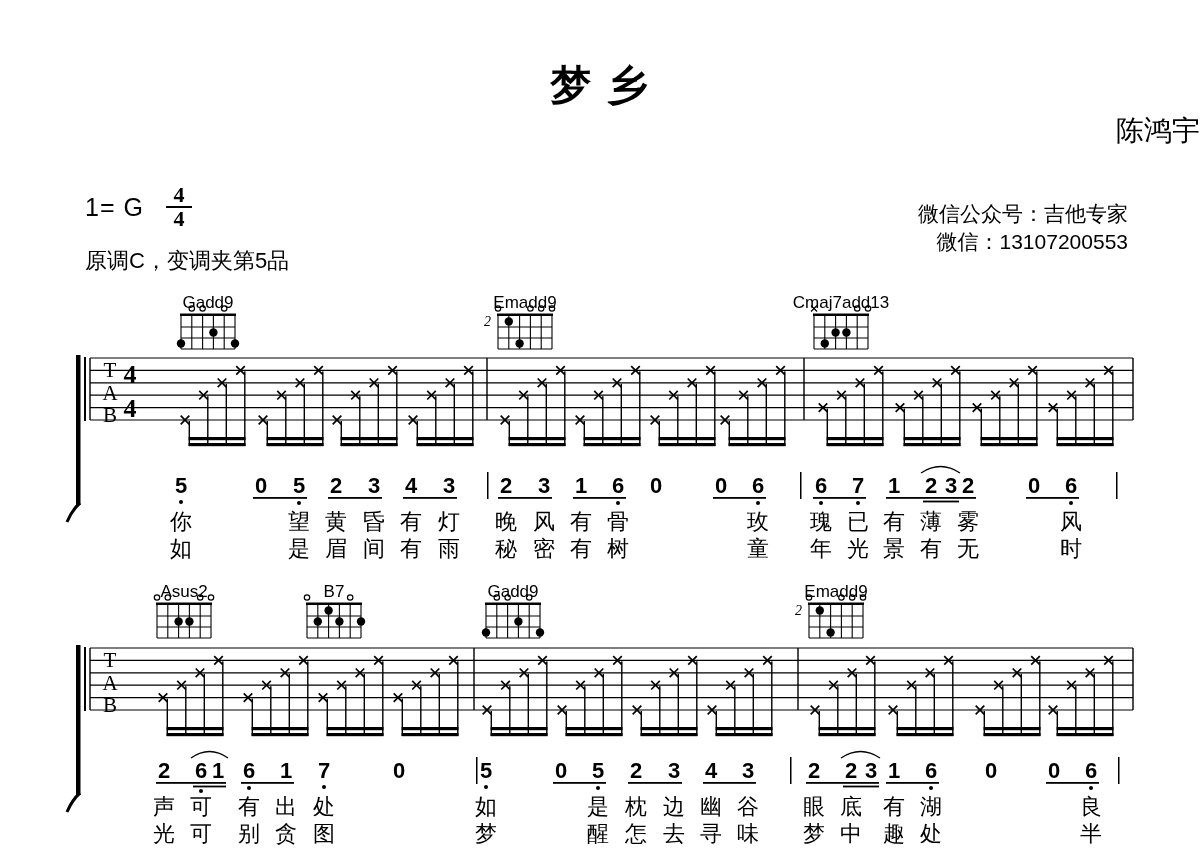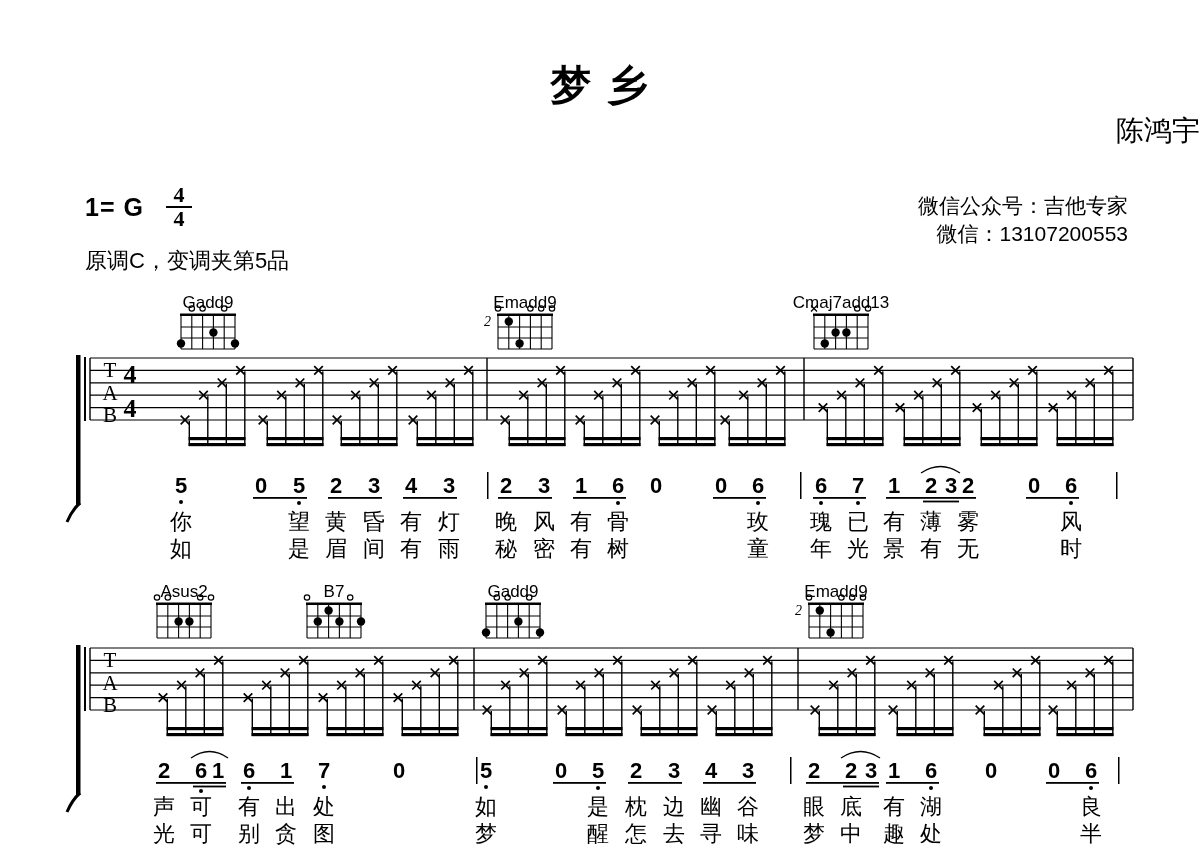--- a/index.html
+++ b/index.html
@@ -4,26 +4,26 @@
 <style>
   html,body{margin:0;padding:0;background:#fff;}
   #sheet{
     position:relative;width:1200px;height:850px;background:#ffffff;
     font-family:"Liberation Sans","DejaVu Sans",sans-serif;color:#000;overflow:hidden;
   }
   .abs{position:absolute;}
   #title{top:58px;left:0;width:1200px;text-align:center;font-size:41px;font-weight:bold;letter-spacing:2px;}
   #artist{top:112px;left:0;width:1200px;text-align:right;font-size:28px;}
   #keyline{top:193px;left:85px;font-size:25px;display:flex;align-items:flex-start;}
-  #keyprefix{letter-spacing:1px;font-weight:bold;}
+  #keyprefix{letter-spacing:1px;}
   #timesig-frac{margin-left:22px;margin-top:-9px;width:26px;text-align:center;
     font-family:"Liberation Serif","DejaVu Serif",serif;font-size:22px;font-weight:bold;line-height:22px;}
   #timesig-frac .top{border-bottom:2px solid #000;}
   #tuning{top:246px;left:85px;font-size:22px;}
-  #contact{top:192px;right:72px;text-align:right;font-size:21px;line-height:27.5px;margin-left:10px;}
+  #contact{top:200px;right:72px;text-align:right;font-size:21px;line-height:27.5px;margin-left:10px;}
   svg text{user-select:none;}
 </style>
 </head>
 <body>
 
 <div id="sheet">
   <div id="title" class="abs">梦 乡</div>
   <div id="artist" class="abs">陈鸿宇</div>
 
   <div id="keyline" class="abs">

